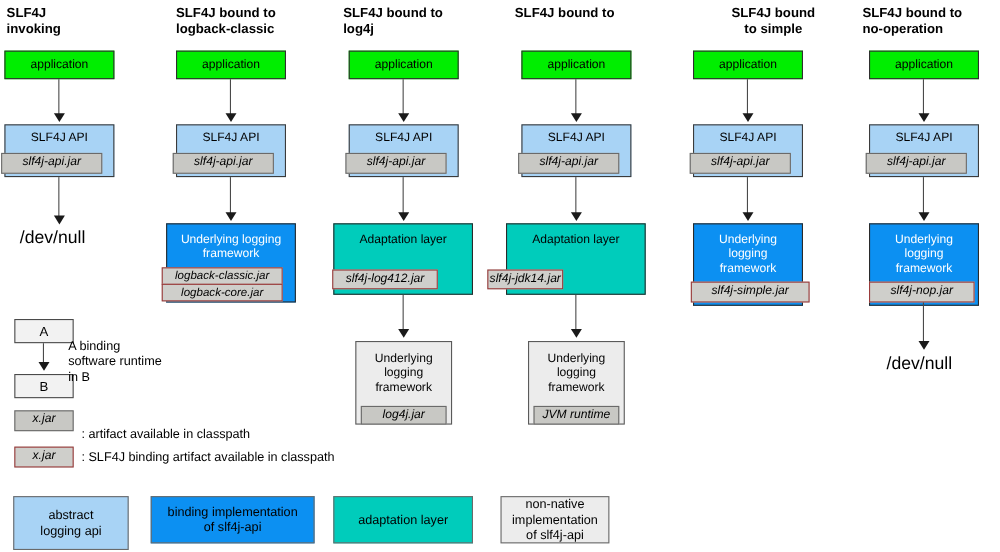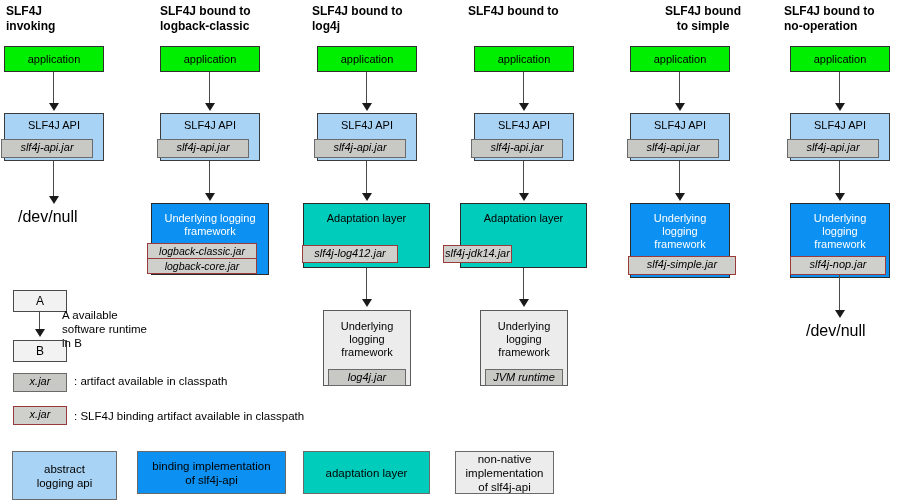--- a/index.html
+++ b/index.html
@@ -188,27 +188,27 @@
 <div class="jar jarbind" style="left:790px;top:256px;width:96px;height:19px;"><span>slf4j-nop.jar</span></div>
 <div class="conn" style="left:839px;top:275px;height:40px;"></div>
 <div class="arw" style="left:835px;top:310px;"></div>
 <div class="lbl" style="left:806px;top:322px;">/dev/null</div>
 
 <div class="legbox" style="left:13px;top:290px;width:54px;height:22px;"><span>A</span></div>
 <div class="conn" style="left:39px;top:312px;height:22px;"></div>
 <div class="arw" style="left:35px;top:329px;"></div>
 <div class="legbox" style="left:13px;top:340px;width:54px;height:22px;"><span>B</span></div>
 <div class="legtxt" style="left:62px;top:308px;">
-  <div>A available</div>
+  <div>A binding</div>
   <div>software runtime</div>
   <div>in B</div>
 </div>
 
 <div class="jar" style="left:13px;top:373px;width:54px;height:19px;"><span>x.jar</span></div>
-<div class="legtxt" style="left:74px;top:374px;">: artifact available in classpath</div>
+<div class="legtxt" style="left:74px;top:388px;">: artifact available in classpath</div>
 
 <div class="jar jarbind" style="left:13px;top:406px;width:54px;height:19px;"><span>x.jar</span></div>
 <div class="legtxt" style="left:74px;top:409px;">: SLF4J binding artifact available in classpath</div>
 
 <div class="swatch" style="left:12px;top:451px;width:105px;height:49px;background:#a8d3f5;">
   <div>
     <div>abstract</div>
     <div>logging api</div>
   </div>
 </div>

